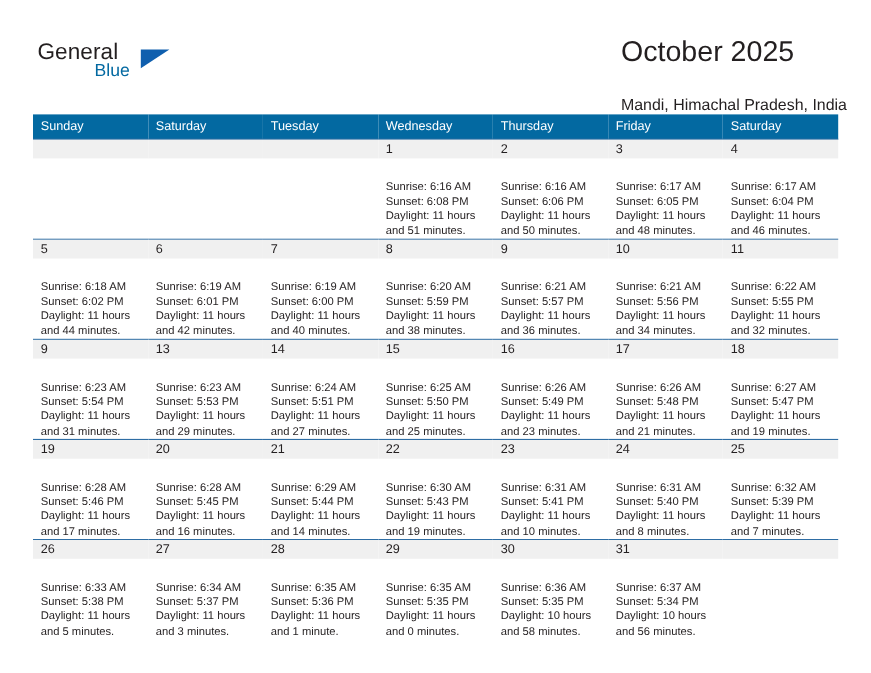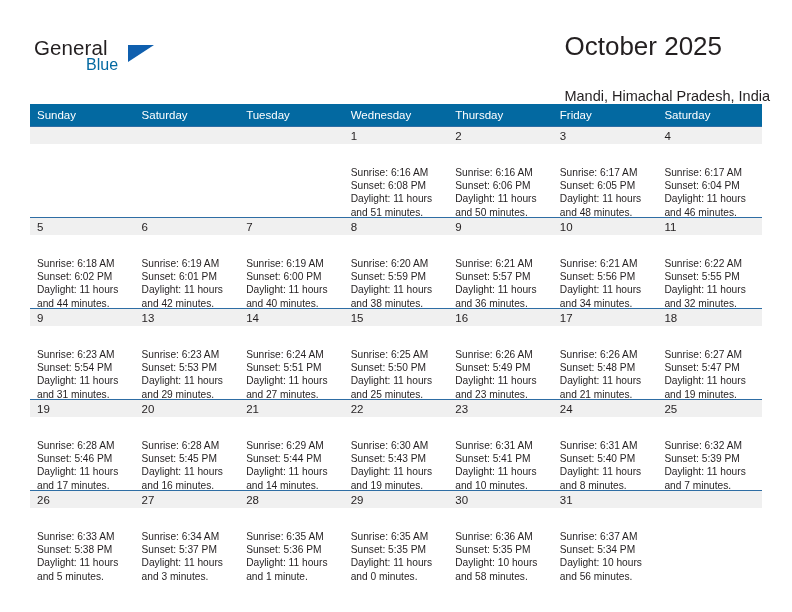--- a/index.html
+++ b/index.html
@@ -118,25 +118,24 @@
     padding: 1px 0 0 7px;
     box-sizing: border-box;
     font-size: 11.5px;
     color: #231f20;
     line-height: 16px;
   }
   td.empty .daynum-bar {
     background: #f0f0f0;
   }
   .cell-lines {
-    padding: 2px 4px 0 7px;
+    padding: 20px 4px 0 7px;
     font-size: 10.2px;
     line-height: 13.2px;
     color: #231f20;
-    margin-top: 20px;
   }
   .cell-lines div {
     white-space: nowrap;
   }
 </style>
 </head>
 <body>
 
 <div class="page">
 

